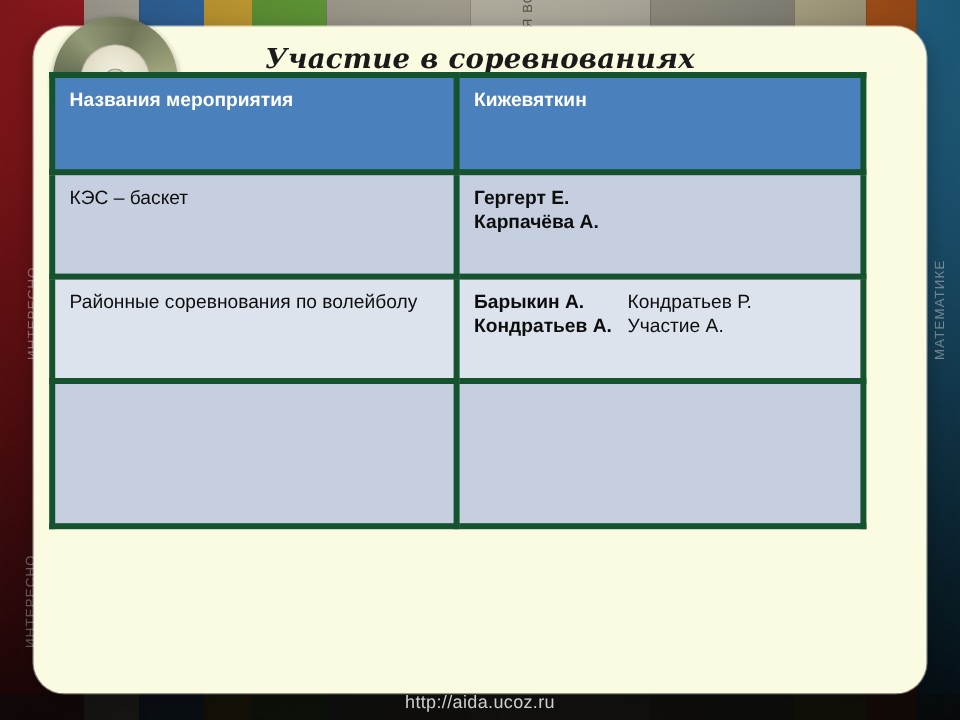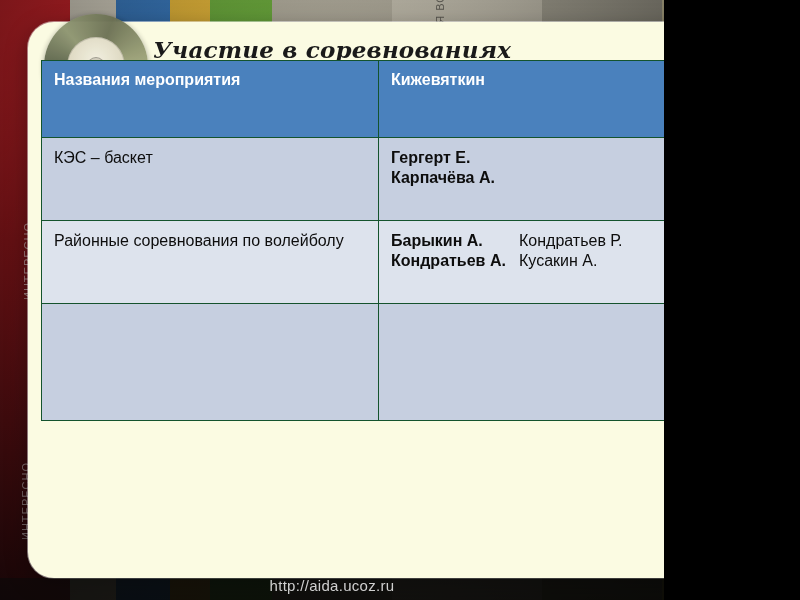--- a/index.html
+++ b/index.html
@@ -10,21 +10,21 @@
     width: 800px;
     height: 600px;
     overflow: hidden;
     font-family: "Liberation Sans", sans-serif;
     background: #000;
   }
 
   
   .stage {
     position: relative;
-    width: 664px;
+    width: 800px;
     height: 600px;
     background: #15803d;
     overflow: hidden;
   }
 
   
   .bg-collage {
     position: absolute;
     inset: 0;
     background:
@@ -139,21 +139,21 @@
   }
   table.content-table {
     border-collapse: collapse;
     width: 676px;
     table-layout: fixed;
   }
   table.content-table th,
   table.content-table td {
     vertical-align: top;
     padding: 10px 12px;
-    border: 1px solid #14532d;
+    border: 5px solid #14532d;
   }
   table.content-table thead th {
     background: #4a81bd;
     color: #ffffff;
     font-size: 16px;
     font-weight: bold;
     text-align: left;
     height: 56px;
     vertical-align: top;
   }
@@ -271,21 +271,21 @@
         <tr class="row-2 alt">
           <td>Районные соревнования по волейболу</td>
           <td>
             <span class="names-grid">
               <span class="names-line">
                 <span class="name-cell-1">Барыкин А.</span>
                 <span class="name-cell-2">Кондратьев Р.</span>
               </span>
               <span class="names-line">
                 <span class="name-cell-1">Кондратьев А.</span>
-                <span class="name-cell-2">Кусакин А.</span>
+                <span class="name-cell-2">Участие А.</span>
               </span>
             </span>
           </td>
         </tr>
         <tr class="row-3">
           <td></td>
           <td></td>
         </tr>
       </tbody>
     </table>

